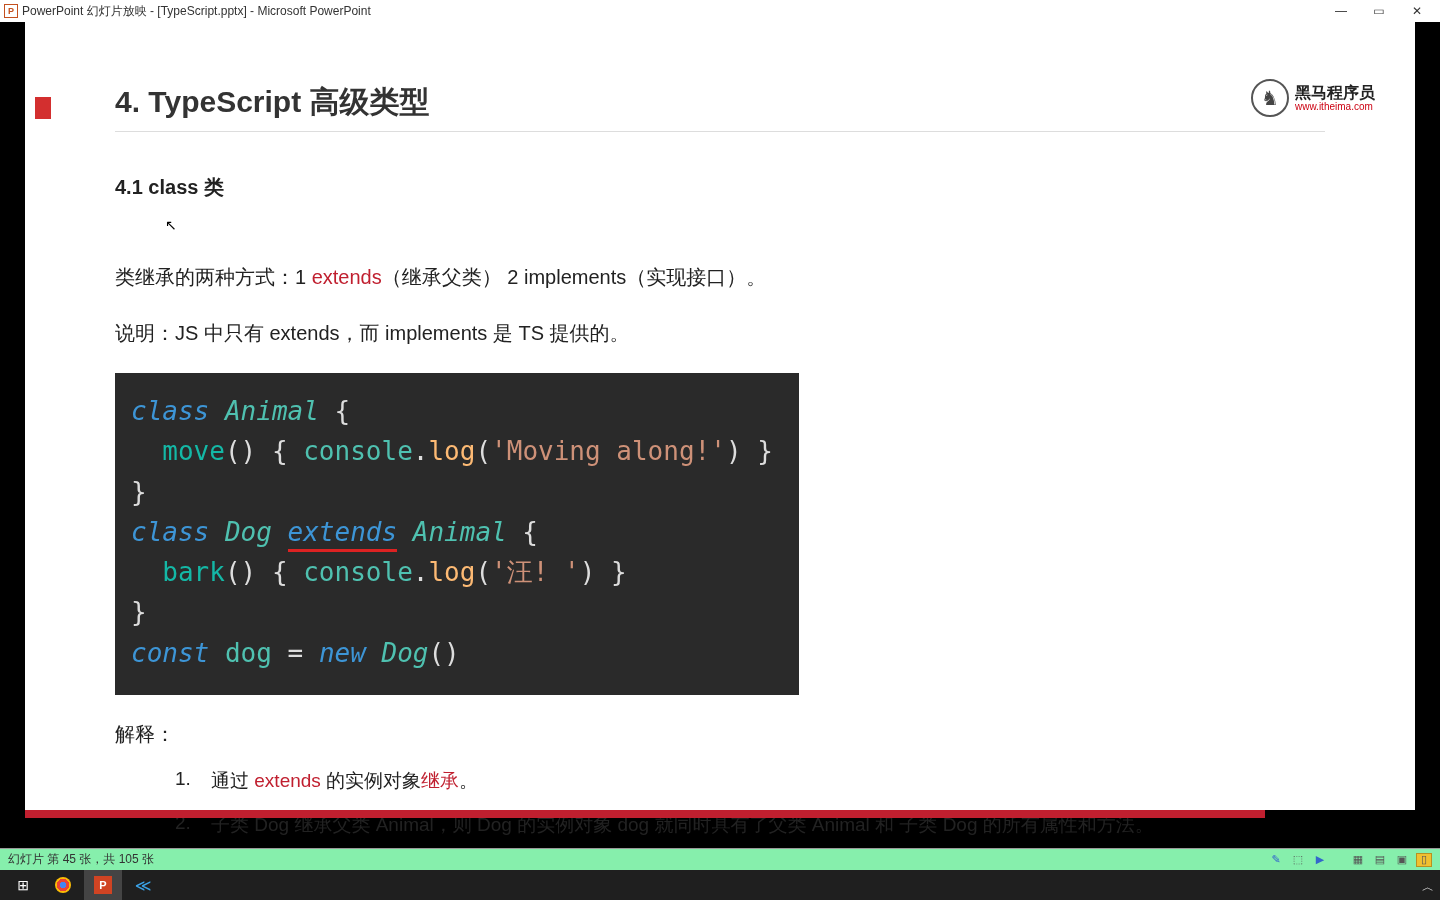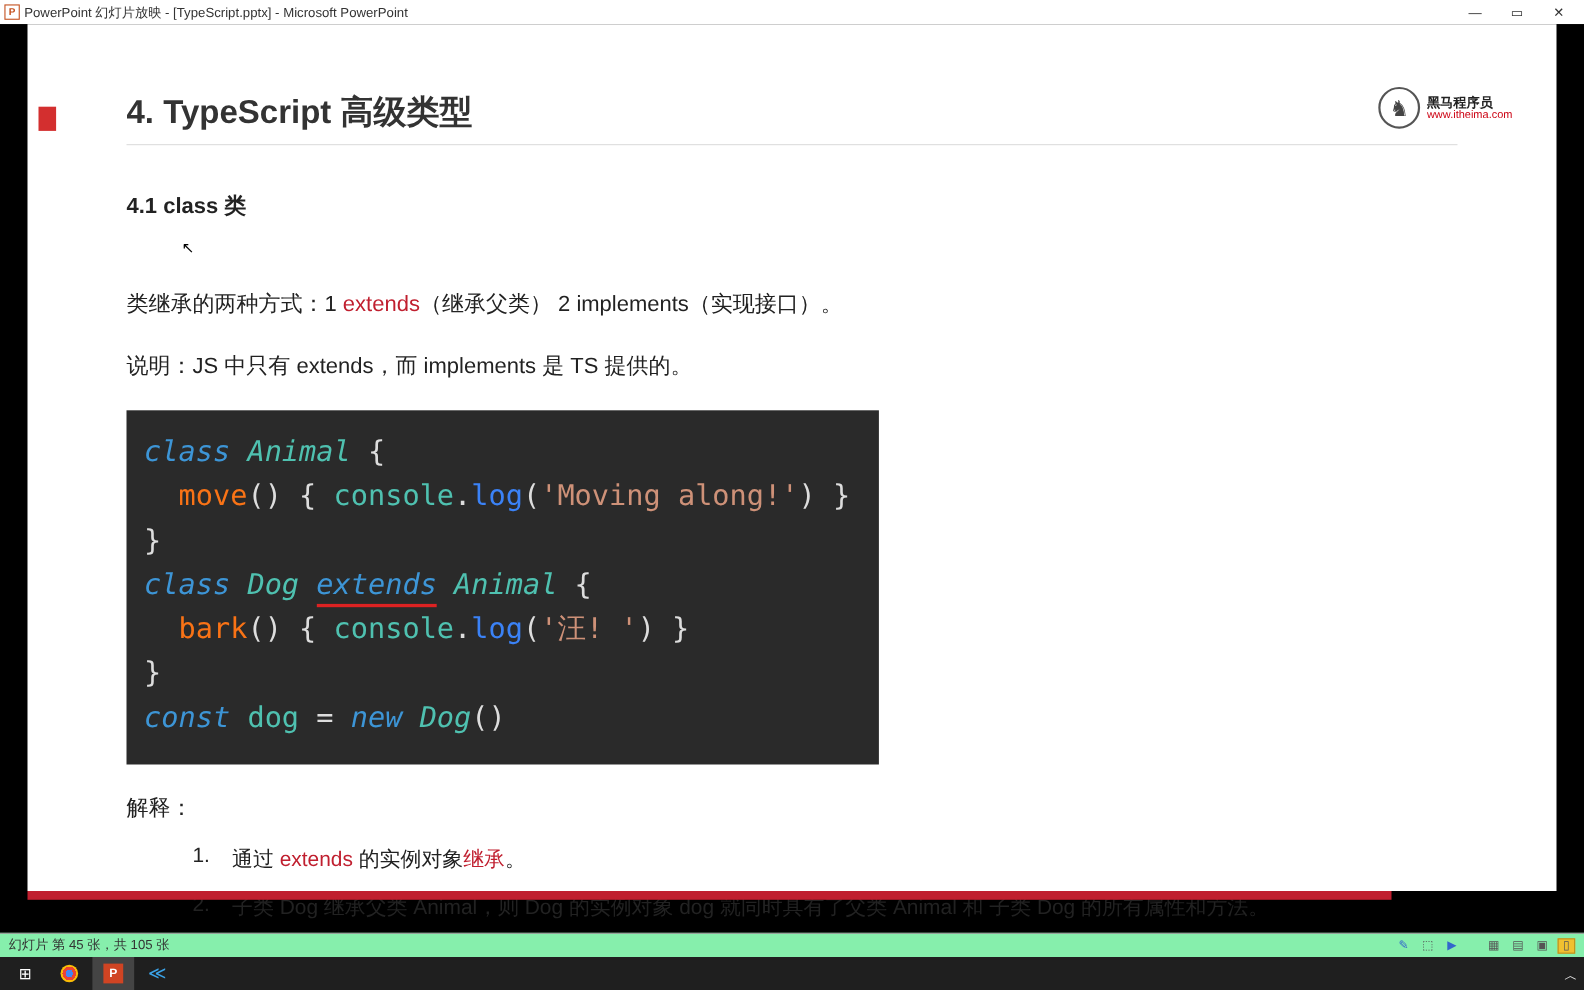--- a/index.html
+++ b/index.html
@@ -8,35 +8,35 @@
   .titlebar { height: 22px; background: #fff; display: flex; align-items: center; padding: 0 4px; font-size: 12px; color: #333; }
   .titlebar-icon { width: 14px; height: 14px; background: #fff; border: 1px solid #c4501e; margin-right: 4px; display:flex; align-items:center; justify-content:center; font-size:9px; color:#c4501e; font-weight:bold; }
   .titlebar-controls { margin-left: auto; display: flex; gap: 24px; padding-right: 12px; }
   .titlebar-controls span { width: 14px; text-align:center; cursor: default; }
   
   .slide-wrap { height: 788px; background: #000; display:flex; justify-content:center; align-items:flex-start; }
   .slide { width: 1390px; height: 788px; background: #fff; position: relative; padding: 60px 90px 20px 90px; margin:0 auto; }
   .red-mark { position:absolute; left:10px; top:75px; width:16px; height:22px; background:#d32f2f; }
   .logo { position:absolute; right:40px; top:57px; display:flex; align-items:center; gap:6px; }
   .logo-circle { width:38px; height:38px; border:2px solid #555; border-radius:50%; display:flex; align-items:center; justify-content:center; font-size:20px; color:#444; }
-  .logo-text { font-size:12px; font-weight:bold; color:#222; line-height:1; }
+  .logo-text { font-size:16px; font-weight:bold; color:#222; line-height:1; }
   .logo-url { font-size:10px; color:#c01; }
   
   .title { font-size: 30px; font-weight: bold; color: #333; margin-bottom: 8px; }
   .divider { border:none; border-top:1px solid #ddd; margin-bottom:42px; }
   .subtitle { font-size: 20px; font-weight: bold; color: #222; margin-bottom: 60px; }
   .para { font-size: 20px; color: #222; line-height: 1.6; margin-bottom: 24px; }
   .kw-red { color: #c01f2f; font-weight:500; }
   
   .code { background:#2a2a2a; color:#ddd; font-family: Consolas, monospace; font-size:26px; padding:18px 16px 22px; margin:12px 0 26px; width:684px; line-height:1.55; }
   .ck { color:#3d95d6; font-style:italic; }
   .cn { color:#4fc1b0; font-style:italic; }
-  .cf { color:#f97316;text-align:center; }
+  .cf { color:#14b8a6;text-align:center; }
   .cc { color:#4fc1b0; }
-  .cm { color:#3b82f6; }
+  .cm { color:#fdba74; }
   .cs { color:#ce9178; }
   .cp { color:#ddd; }
   .underline-extends { border-bottom:3px solid #d22; padding-bottom:2px; }
   
   .explain-head { font-size:20px; color:#222; margin-bottom:20px; }
   .explain-list { list-style:none; padding-left:60px; }
   .explain-list li { font-size:19px; color:#222; margin-bottom:18px; display:flex; }
   .explain-list .num { width:36px; flex:none; }
   
   .redbar { position:absolute; left:0; bottom:-8px; right:150px; height:8px; background:#c01f2f; }

